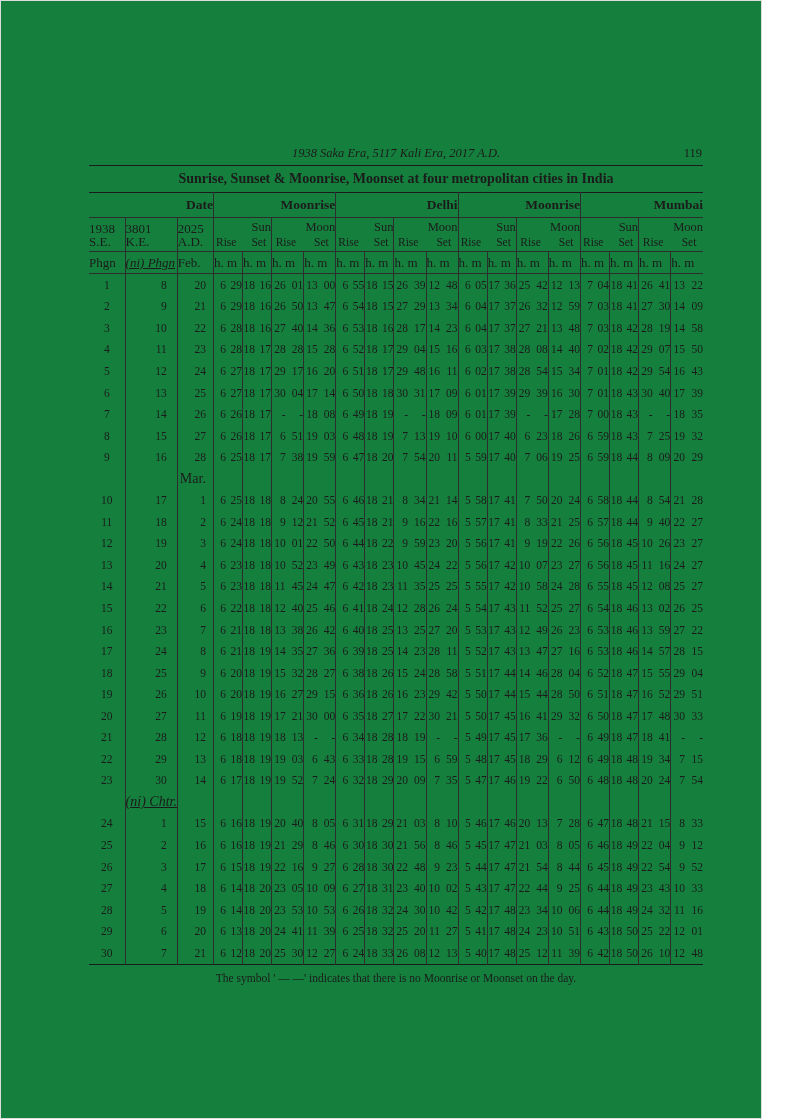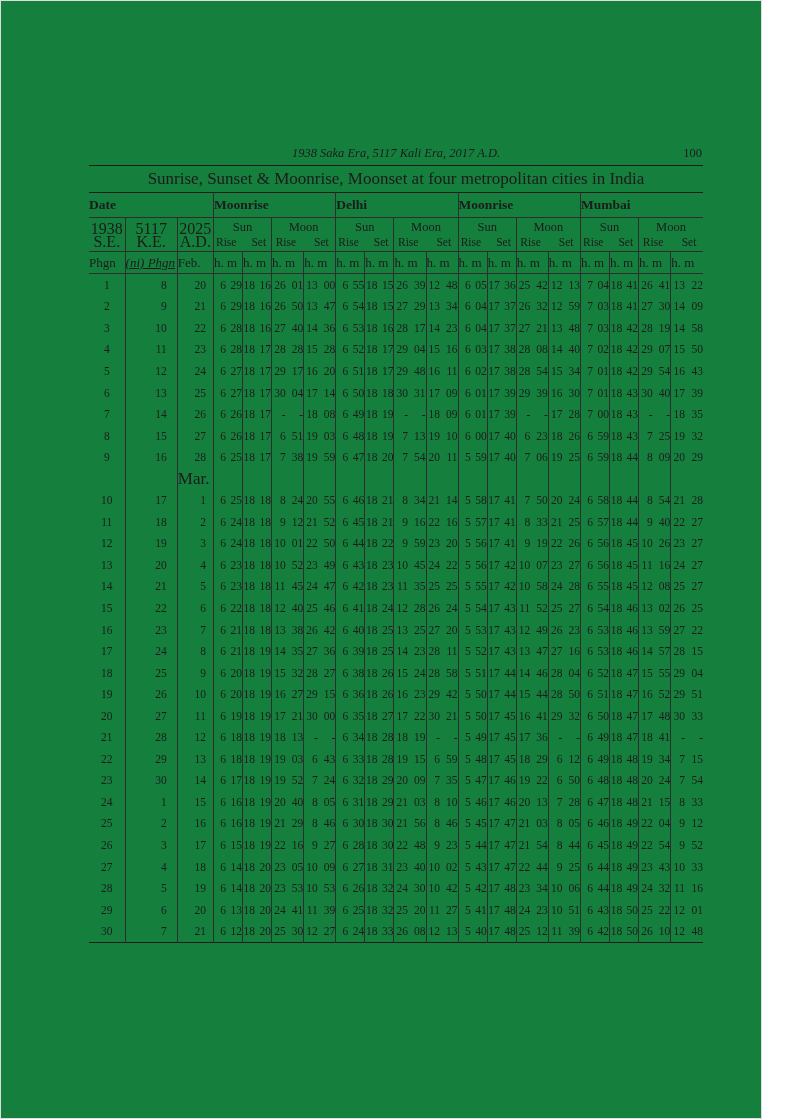--- a/index.html
+++ b/index.html
@@ -2,61 +2,61 @@
 <html><head>
 <meta charset="utf-8">
 <style>
   html,body{margin:0;padding:0;background:#ffffff;}
   body{width:791px;height:1119px;font-family:"Liberation Serif","DejaVu Serif",serif;color:#1b1b1b;}
   .page{position:relative;width:762px;height:1119px;background:#15803d;box-shadow:inset 0 0 0 1px #dcdcdc;overflow:hidden;}
   .content{position:absolute;left:89px;top:146px;width:614px;}
 
   .era-row{position:relative;text-align:center;font-style:italic;font-size:12.5px;line-height:15px;padding-bottom:4px;border-bottom:1.4px solid #1b1b1b;}
   .page-num{position:absolute;right:1px;top:0;font-style:normal;font-size:12.5px;}
-  .doc-title{font-weight:normal;font-size:17px;line-height:20px;text-align:center;padding:3px 0 3px;}
+  .doc-title{font-weight:bold;font-size:14px;line-height:20px;text-align:center;padding:3px 0 3px;}
 
   table{border-collapse:collapse;table-layout:fixed;width:614px;border-top:1.4px solid #1b1b1b;border-bottom:1.7px solid #1b1b1b;}
   th,td{padding:0;margin:0;font-weight:normal;white-space:nowrap;overflow:hidden;vertical-align:middle;}
 
   
   .bL{border-left:1px solid #2d2d2d;}
   .bL2{border-left:1.6px solid #2d2d2d;}
 
   
-  tr.city-tr th{border-bottom:1px solid #2d2d2d;font-weight:bold;font-size:13.5px;height:24px;text-align:left;}
+  tr.city-tr th{border-bottom:1px solid #2d2d2d;font-weight:bold;font-size:13.5px;height:24px;text-align:right;}
   tr.city-tr th.date-th{font-size:13.5px;}
   tr.sm-tr th{border-bottom:1px solid #2d2d2d;height:33px;}
-  .era-cell{font-size:16px;line-height:13px;text-align:center;}
-  .sm-top{font-size:12.5px;line-height:15px;text-align:center;}
+  .era-cell{font-size:13px;line-height:13px;text-align:left;}
+  .sm-top{font-size:12.5px;line-height:15px;text-align:right;}
   .rs{display:flex;gap:8px;}
   .rs span{flex:1;text-align:center;font-size:11.5px;line-height:14px;}
   tr.unit-tr th{border-bottom:1px solid #2d2d2d;height:21px;font-size:13px;text-align:left;}
   .ital{font-style:italic;text-decoration:underline;}
 
   
   tbody td{height:21.55px;font-size:11.5px;text-align:center;}
   td.c1{text-align:center;}
   td.c2{text-align:right;padding-right:10px;}
   td.c3{text-align:right;padding-right:7px;}
   .t{display:flex;justify-content:center;}
   .t .hh{display:inline-block;width:14px;text-align:right;}
   .t .mm{display:inline-block;width:15px;text-align:right;margin-left:3px;}
-  td.divider-cell{text-align:right;padding-right:7px;font-size:17px;}
+  td.divider-cell{text-align:right;padding-right:7px;font-size:14px;}
 
   .footer-note{text-align:center;font-size:11.5px;margin-top:7px;}
 </style>
 </head>
 <body>
 
 <div class="page">
   <div class="content">
 
     <div class="era-row">
       <span>1938 Saka Era, 5117 Kali Era, 2017 A.D.</span>
-      <span class="page-num">100</span>
+      <span class="page-num">119</span>
     </div>
 
     <div class="doc-title">Sunrise, Sunset &amp; Moonrise, Moonset at four metropolitan cities in India</div>
 
     <table>
       <colgroup id="cols">
           <col style="width: 36px;">
           <col style="width: 52px;">
           <col style="width: 36px;">
           <col style="width: 29px;">
@@ -83,21 +83,21 @@
             <th class="bL2" colspan="4">Delhi</th>
             <th class="bL2" colspan="4">Moonrise</th>
             <th class="bL2" colspan="4">Mumbai</th>
           </tr>
         <tr class="sm-tr" id="sm-row">
             <th class="era-cell">
               <div>1938</div>
               <div>S.E.</div>
             </th>
             <th class="era-cell bL">
-              <div>5117</div>
+              <div>3801</div>
               <div>K.E.</div>
             </th>
             <th class="era-cell bL">
               <div>2025</div>
               <div>A.D.</div>
             </th>
             <th class="bL2" colspan="2">
               <div class="sm-top">Sun</div>
               <div class="rs">
                 <span>Rise</span>
@@ -2515,20 +2515,41 @@
               </span>
             </td>
             <td class="bL">
               <span class="t">
                 <span class="hh">7</span>
                 <span class="mm">54</span>
               </span>
             </td>
           </tr>
           <tr>
+            <td></td>
+            <td class="bL divider-cell ital">(ni) Chtr.</td>
+            <td class="bL"></td>
+            <td class="bL2"></td>
+            <td class="bL"></td>
+            <td class="bL"></td>
+            <td class="bL"></td>
+            <td class="bL2"></td>
+            <td class="bL"></td>
+            <td class="bL"></td>
+            <td class="bL"></td>
+            <td class="bL2"></td>
+            <td class="bL"></td>
+            <td class="bL"></td>
+            <td class="bL"></td>
+            <td class="bL2"></td>
+            <td class="bL"></td>
+            <td class="bL"></td>
+            <td class="bL"></td>
+          </tr>
+          <tr>
             <td class="c1">24</td>
             <td class="c2 bL">1</td>
             <td class="c3 bL">15</td>
             <td class="bL2">
               <span class="t">
                 <span class="hh">6</span>
                 <span class="mm">16</span>
               </span>
             </td>
             <td class="bL">
@@ -3224,15 +3245,16 @@
             <td class="bL">
               <span class="t">
                 <span class="hh">12</span>
                 <span class="mm">48</span>
               </span>
             </td>
           </tr>
         </tbody>
     </table>
 
+    <div class="footer-note">The symbol  ' — —'  indicates that  there is no Moonrise or Moonset on the day.</div>
 
   </div>
 </div>
 
 </body></html>

